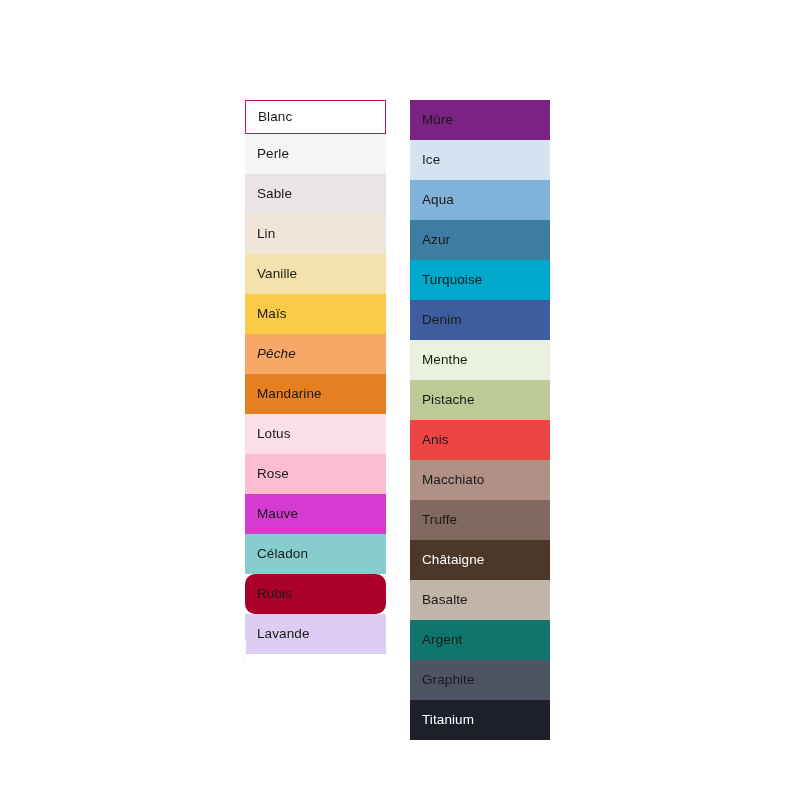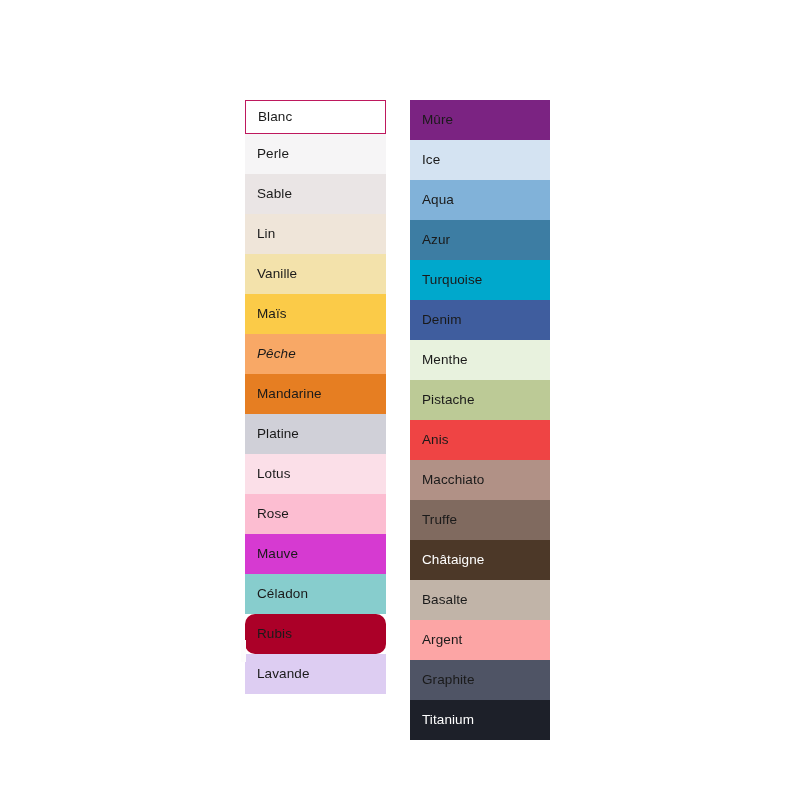--- a/index.html
+++ b/index.html
@@ -106,23 +106,20 @@
       </div>
       <div class="swatch-row" style="background: rgb(251, 203, 72); color: rgb(26, 26, 26);">
         <span class="swatch-label">Maïs</span>
       </div>
       <div class="swatch-row" style="background: rgb(248, 168, 102); color: rgb(26, 26, 26); font-style: italic;">
         <span class="swatch-label">Pêche</span>
       </div>
       <div class="swatch-row" style="background: rgb(230, 126, 34); color: rgb(26, 26, 26);">
         <span class="swatch-label">Mandarine</span>
       </div>
-      <div class="swatch-row" style="background: rgb(208, 208, 216); color: rgb(26, 26, 26);">
-        <span class="swatch-label">Platine</span>
-      </div>
       <div class="swatch-row" style="background: rgb(251, 223, 232); color: rgb(26, 26, 26);">
         <span class="swatch-label">Lotus</span>
       </div>
       <div class="swatch-row" style="background: rgb(252, 189, 209); color: rgb(26, 26, 26);">
         <span class="swatch-label">Rose</span>
       </div>
       <div class="swatch-row" style="background: rgb(214, 58, 209); color: rgb(26, 26, 26);">
         <span class="swatch-label">Mauve</span>
       </div>
       <div class="swatch-row" style="background: rgb(135, 205, 205); color: rgb(26, 26, 26);">
@@ -169,21 +166,21 @@
       </div>
       <div class="swatch-row" style="background: rgb(128, 106, 95); color: rgb(26, 26, 26);">
         <span class="swatch-label">Truffe</span>
       </div>
       <div class="swatch-row light-text" style="background: rgb(76, 56, 40); color: rgb(255, 255, 255);">
         <span class="swatch-label">Châtaigne</span>
       </div>
       <div class="swatch-row" style="background: rgb(193, 180, 168); color: rgb(26, 26, 26);">
         <span class="swatch-label">Basalte</span>
       </div>
-      <div class="swatch-row" style="background: #fca5a5; color: rgb(26, 26, 26);">
+      <div class="swatch-row" style="background: #0f766e; color: rgb(26, 26, 26);">
         <span class="swatch-label">Argent</span>
       </div>
       <div class="swatch-row" style="background: rgb(79, 84, 101); color: rgb(26, 26, 26);">
         <span class="swatch-label">Graphite</span>
       </div>
       <div class="swatch-row light-text" style="background: rgb(29, 32, 41); color: rgb(255, 255, 255);">
         <span class="swatch-label">Titanium</span>
       </div>
     </div>
 

